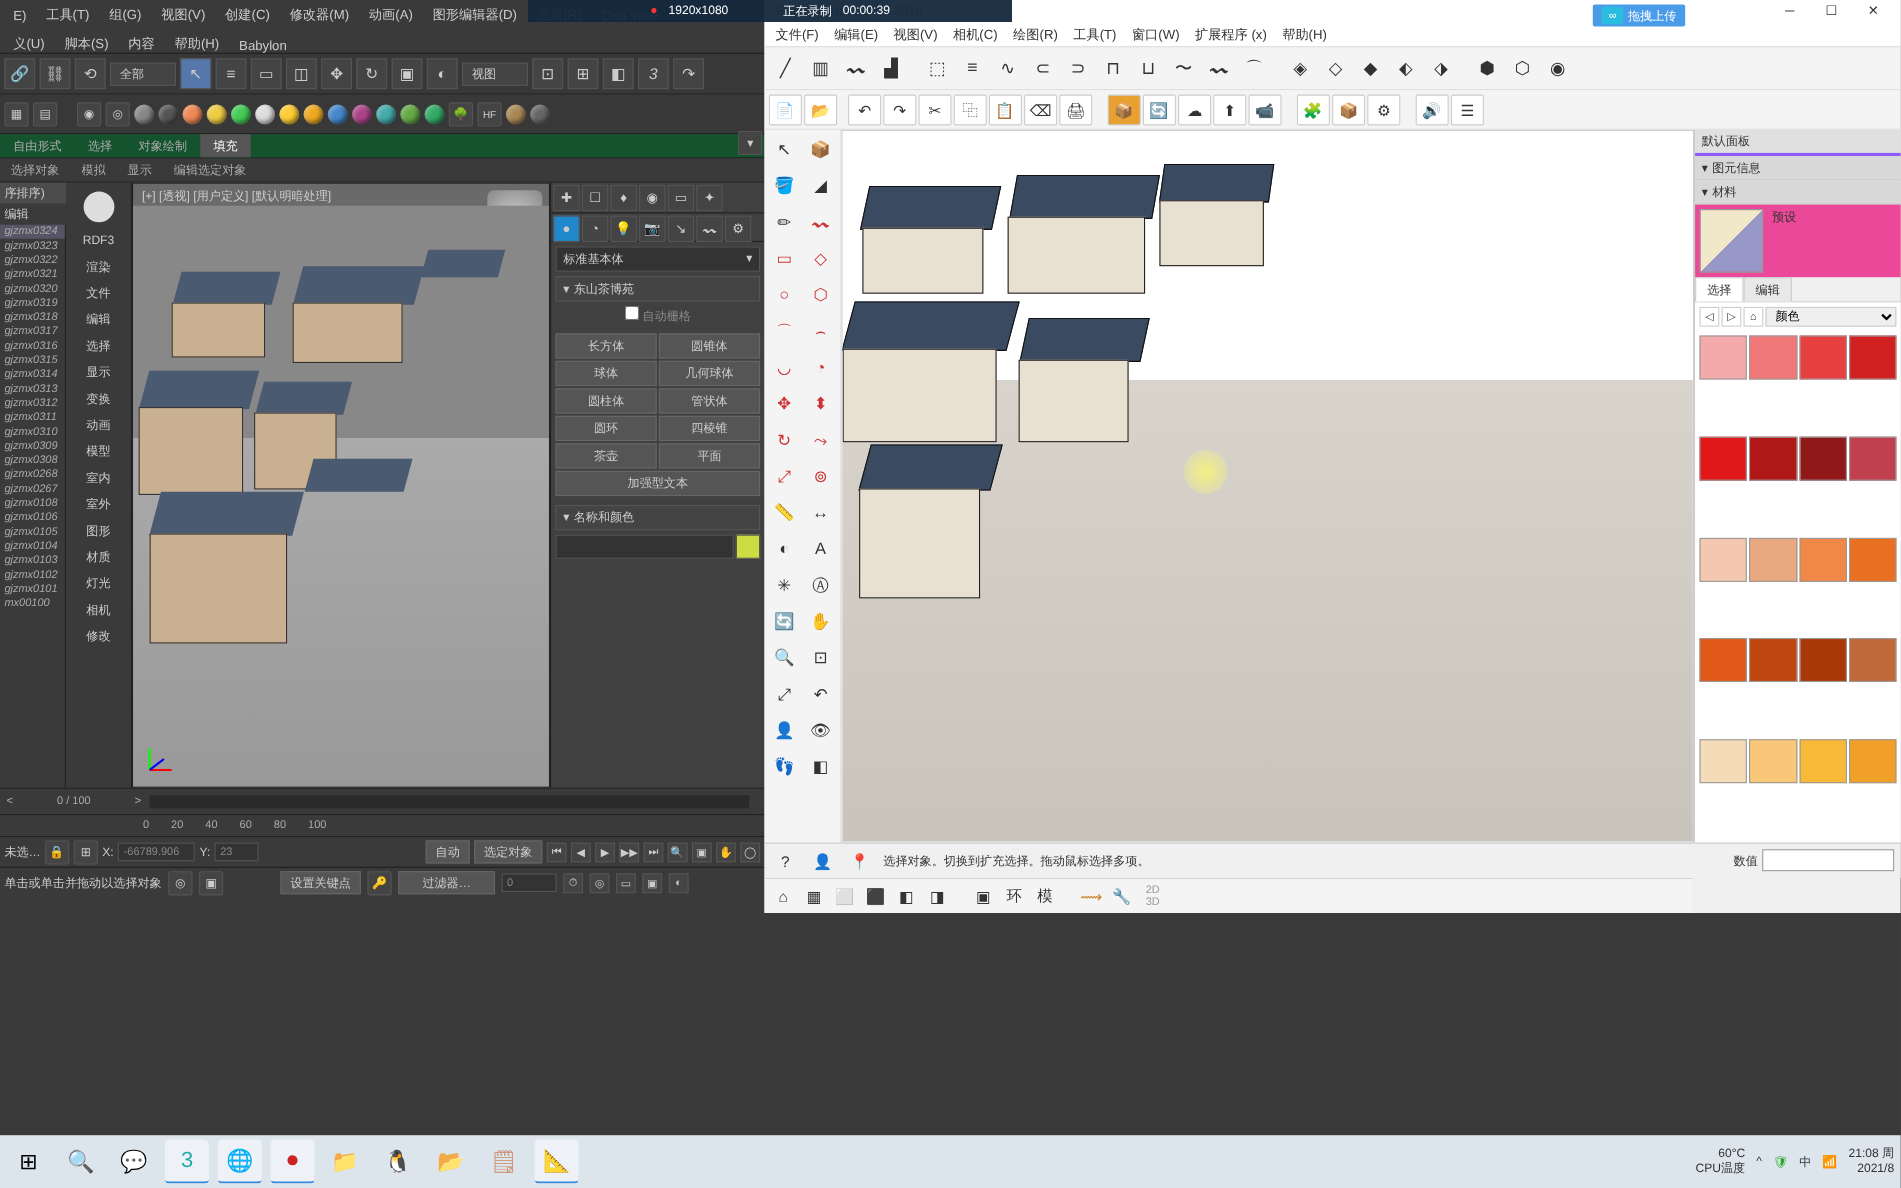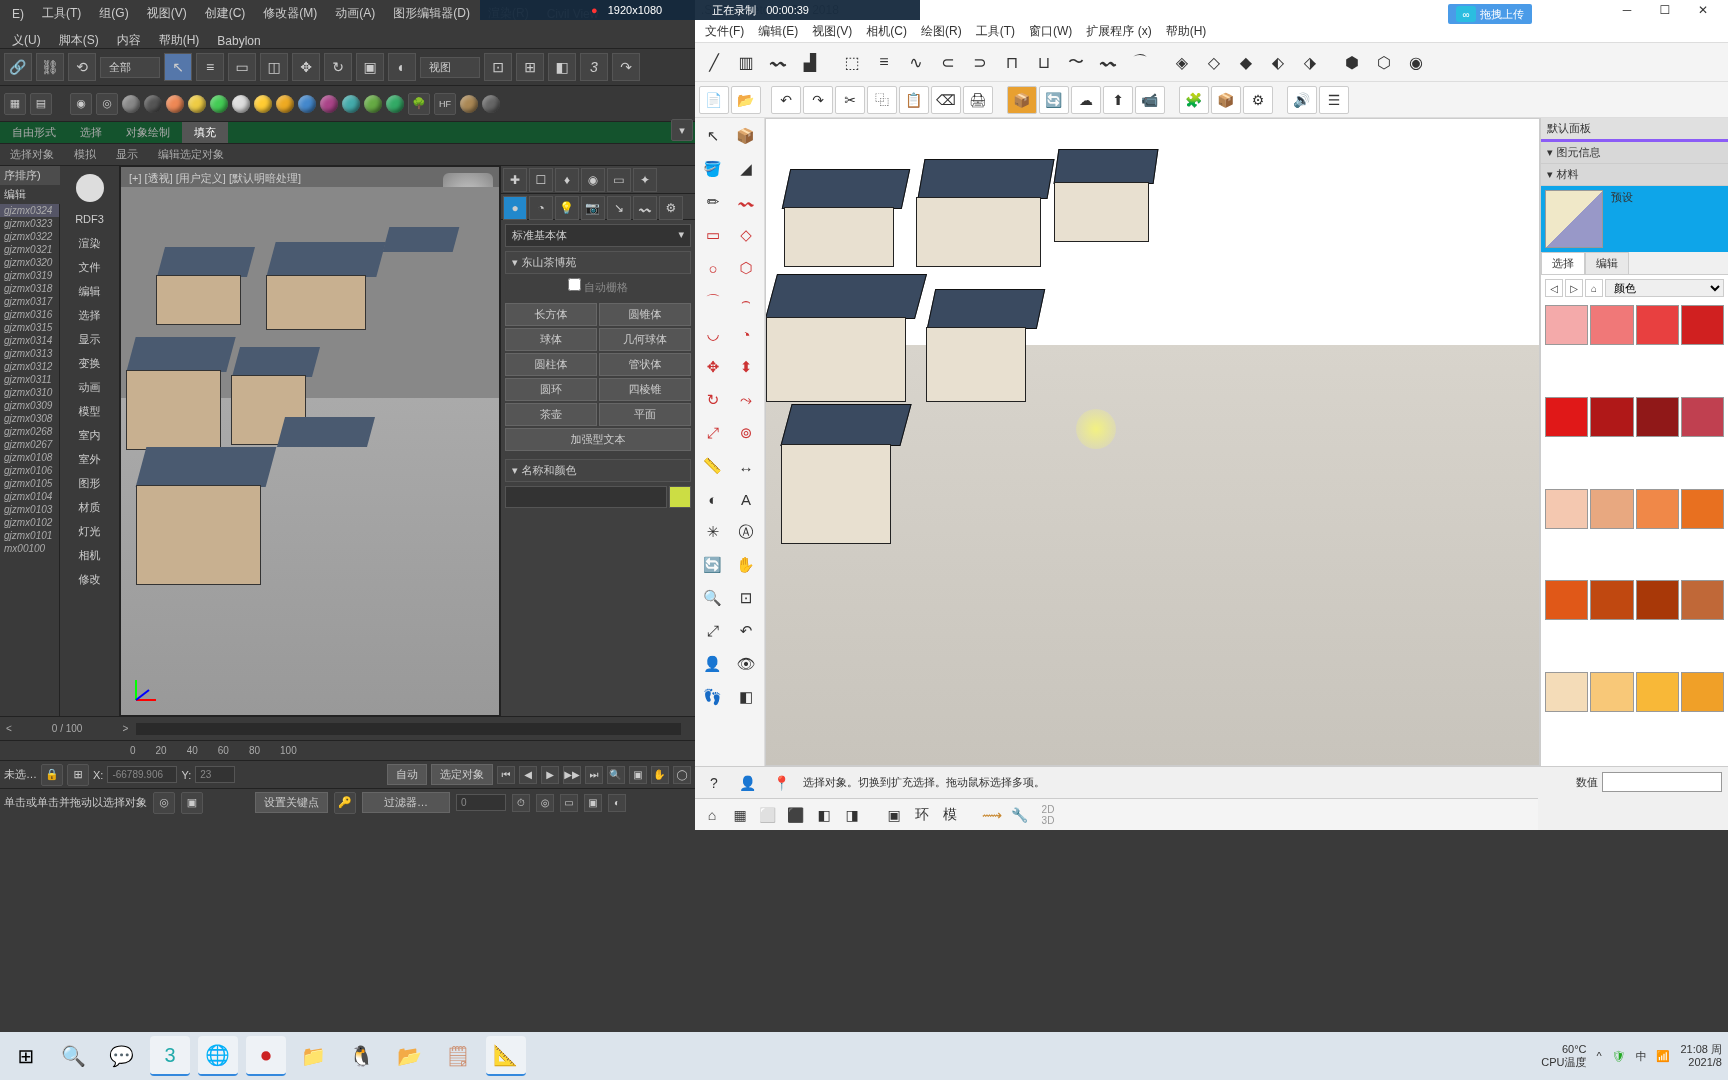--- a/index.html
+++ b/index.html
@@ -533,21 +533,21 @@
     <div class="su-right-panel">
       <div class="su-panel-hdr">默认面板</div>
       <div class="su-panel-hdr2">
           <span>▾</span>
           <span>图元信息</span>
         </div>
       <div class="su-panel-hdr2">
           <span>▾</span>
           <span>材料</span>
         </div>
-      <div style="display:flex;align-items:flex-start;background:#0ea5e9">
+      <div style="display:flex;align-items:flex-start;background:#ec4899">
         <div class="su-mat-preview"></div>
         <div style="flex:1;padding:4px">
           <span style="font-size:11px">预设</span>
         </div>
       </div>
       <div class="su-mat-tabs">
         <div class="su-mat-tab active">选择</div>
         <div class="su-mat-tab">编辑</div>
       </div>
       <div class="su-mat-toolbar" style="background:#fff">

